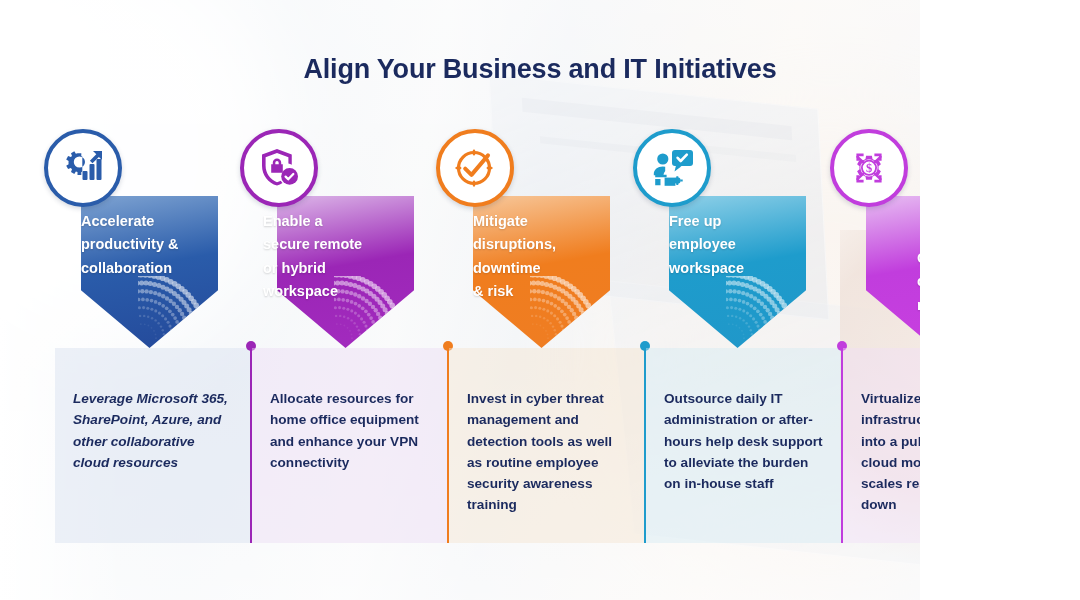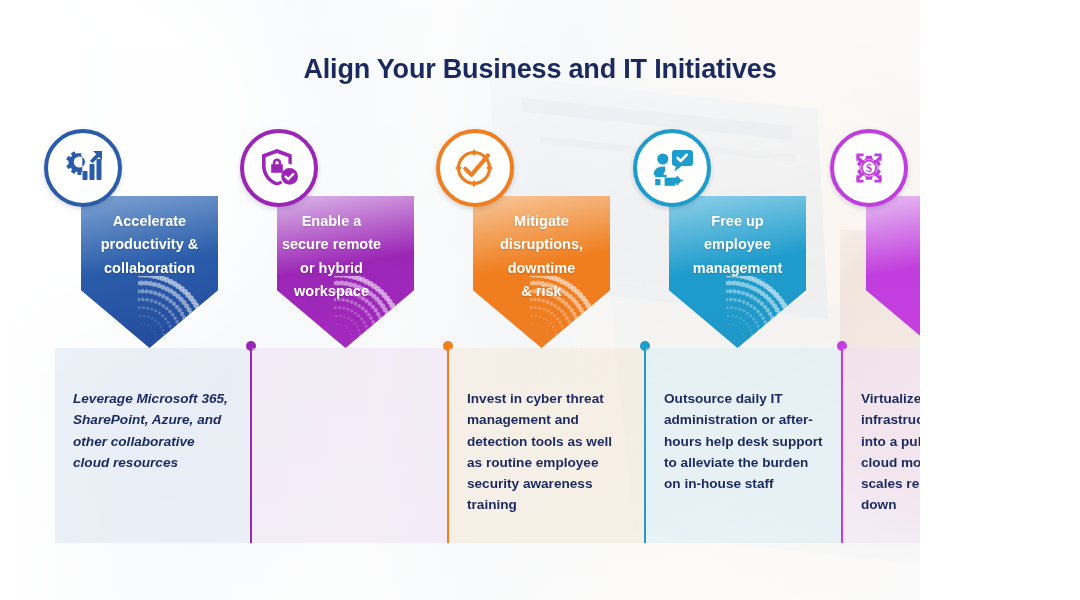--- a/index.html
+++ b/index.html
@@ -81,21 +81,20 @@
   .chev .halo {
     position: absolute;
     right: 4px; bottom: 6px;
     width: 76px; height: 66px;
     opacity: .75;
   }
   .chev-label {
     position: absolute;
     top: 196px;
     width: 137px;
-    text-align: center;
     color: #ffffff;
     font-size: 14.5px;
     font-weight: bold;
     line-height: 1.62;
     padding-top: 14px;
     text-shadow: 0 1px 2px rgba(0,0,0,.16);
     white-space: pre-line;
     pointer-events: none;
   }
   
@@ -666,21 +665,21 @@
           <circle cx="63.8" cy="41.4" r="2.82" fill="#ffffff" opacity="0.73"></circle>
           <circle cx="65.0" cy="45.6" r="2.82" fill="#ffffff" opacity="0.73"></circle>
           <circle cx="66.0" cy="49.9" r="2.82" fill="#ffffff" opacity="0.73"></circle>
           <circle cx="66.7" cy="54.3" r="2.82" fill="#ffffff" opacity="0.73"></circle>
           <circle cx="67.1" cy="58.7" r="2.82" fill="#ffffff" opacity="0.73"></circle>
           <circle cx="67.2" cy="63.1" r="2.82" fill="#ffffff" opacity="0.73"></circle>
         </svg>
       </div>
       <div class="chev-label" style="left: 669px;">Free up
 employee
-management</div>
+workspace</div>
       <div class="badge" style="left: 633px; border: 4px solid rgb(30, 156, 204);">
         <span>
           <svg width="46" height="44" viewBox="0 0 46 44" fill="#1e9ccc">
       <rect x="23" y="4" width="21" height="16" rx="3"></rect>
       <path d="M27 19.5l-1.5 6 7-5.2z"></path>
       <path d="M28.6 11.8l3.1 3.2 6.1-6.4" stroke="#ffffff" stroke-width="2.6" fill="none" stroke-linecap="round" stroke-linejoin="round"></path>
       <circle cx="13.8" cy="13" r="5.6"></circle>
       <path d="M13.8 20.4c-5.1 0-9 3.2-9 7.4v1.4h9.6c.2-1.6.8-3 1.8-4.2v-4.3a16 16 0 0 0-2.4-.3z"></path>
       <path d="M6.2 28.8h11.4v2.4H6.2zM6.2 33.1h5.3v6.2H6.2z"></path>
       <path d="M15.6 31.6h10.8v8.2H15.6z"></path>
@@ -825,20 +824,21 @@
     </div>
 
   <div id="panel">
       <div class="col" style="background: rgba(214, 225, 240, 0.45); font-style: italic;">
         <div class="col-text">Leverage Microsoft 365, SharePoint, Azure, and other collaborative cloud resources</div>
         <div class="divider" style="background: rgb(155, 38, 182);">
           <span class="dot" style="background:#9b26b6"></span>
         </div>
       </div>
       <div class="col" style="background: rgba(235, 219, 243, 0.45);">
+        <div class="col-text">Allocate resources for home office equipment and enhance your VPN connectivity</div>
         <div class="divider" style="background: rgb(240, 125, 30);">
           <span class="dot" style="background:#f07d1e"></span>
         </div>
       </div>
       <div class="col" style="background: rgba(243, 228, 209, 0.45);">
         <div class="col-text">Invest in cyber threat management and detection tools as well as routine employee security awareness training</div>
         <div class="divider" style="background: rgb(30, 156, 204);">
           <span class="dot" style="background:#1e9ccc"></span>
         </div>
       </div>

